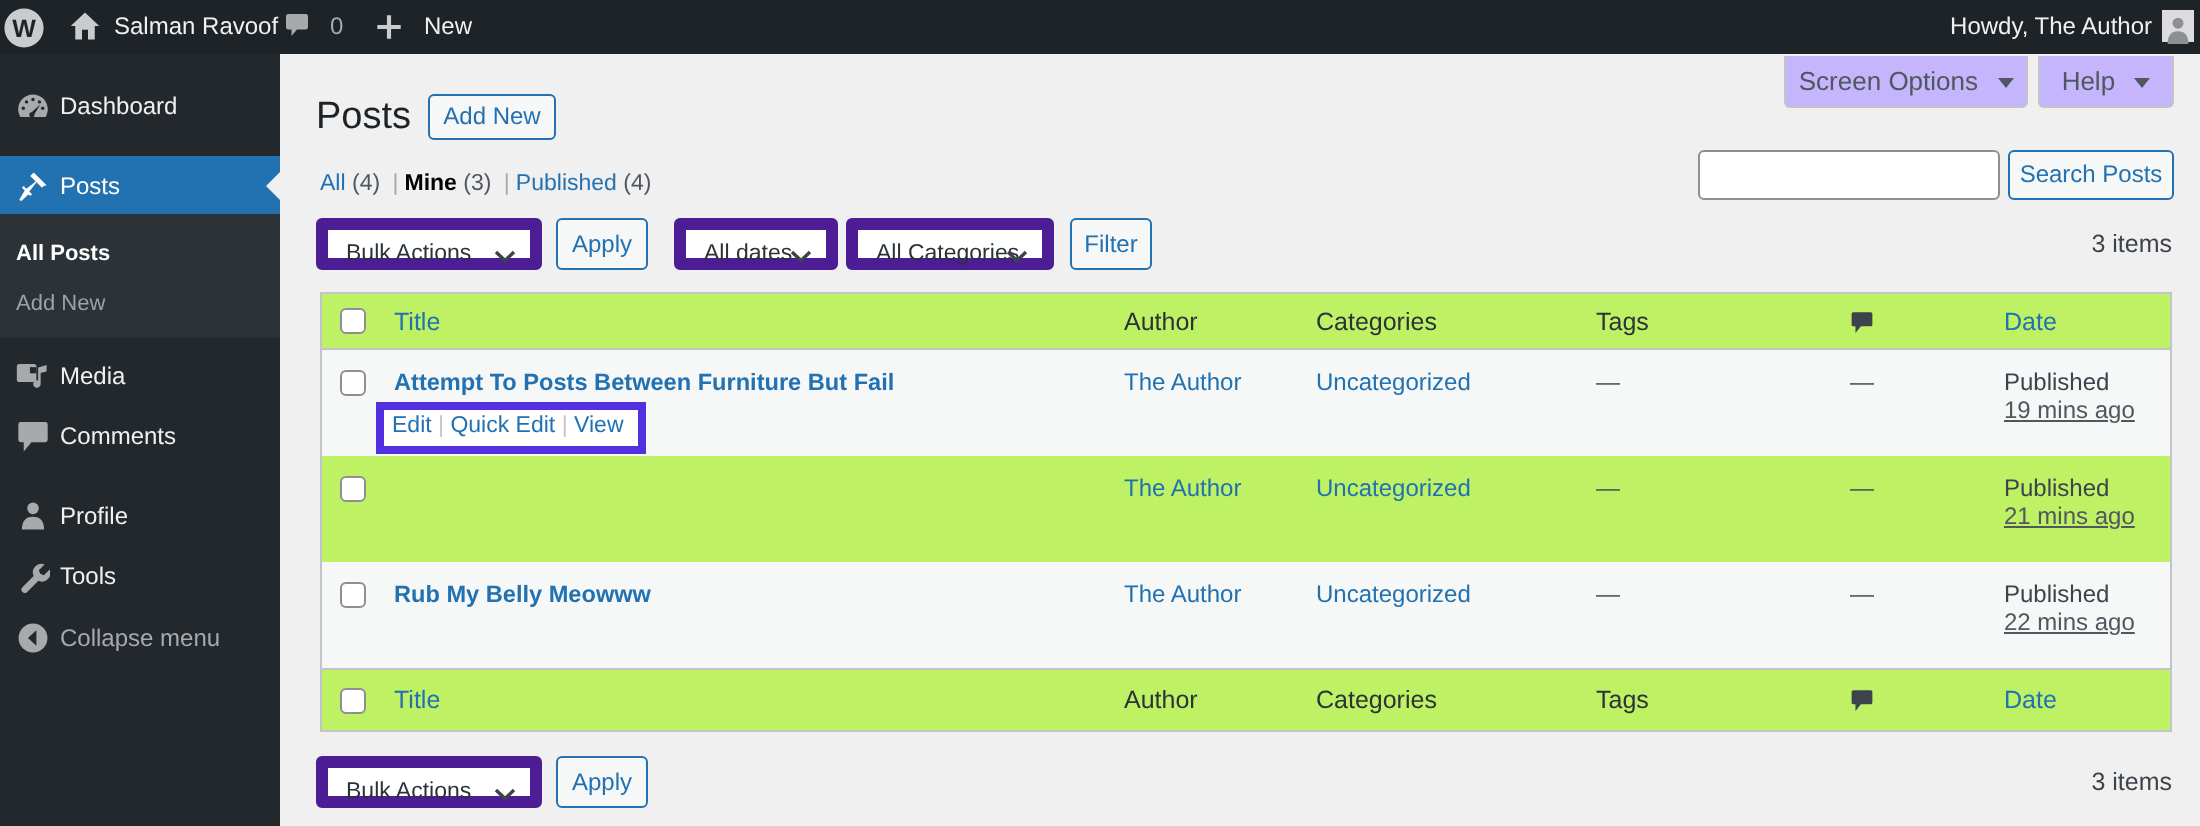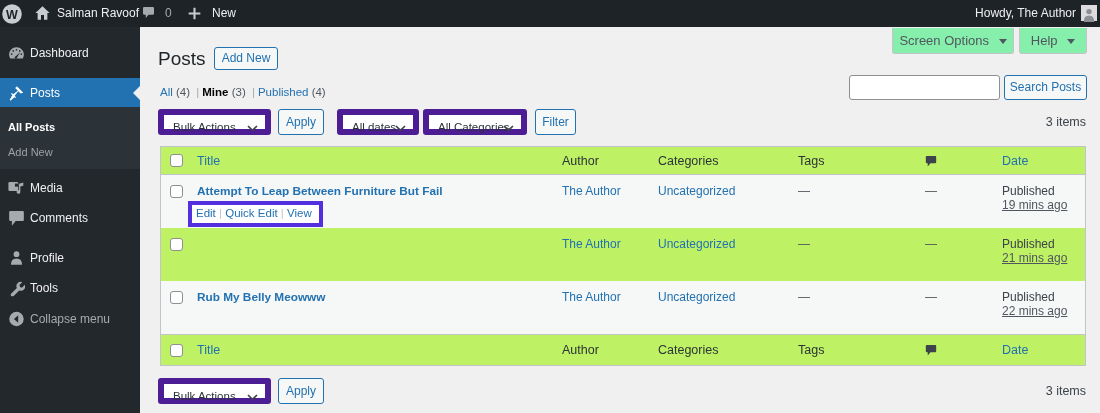--- a/index.html
+++ b/index.html
@@ -6,21 +6,21 @@
 html,body { width:1100px; height:413px; overflow:hidden; }
 body { font-family:"Liberation Sans", sans-serif; font-size:13px; background:#f0f0f1; position:relative; }
 #adminbar { position:absolute; left:0; top:0; width:1100px; height:27px; background:#1d2327; color:#f0f0f1; z-index:50; }
 #adminbar .item { position:absolute; top:0; height:27px; line-height:27px; font-size:12px; color:#f0f0f1; }
 #sidebar { position:absolute; left:0; top:27px; width:140px; height:386px; background:#23282d; z-index:10; }
 .menu-item { position:absolute; left:0; width:140px; height:30px; color:#f0f0f1; font-size:12px; }
 .menu-item .mi-icon { position:absolute; left:8px; top:50%; transform:translateY(-50%); width:17px; height:17px; }
 .menu-item .mi-label { position:absolute; left:30px; top:50%; transform:translateY(-50%); }
 #submenu { position:absolute; left:0; top:80px; width:140px; height:62px; background:#2c3338; }
 #submenu a { position:absolute; left:8px; font-size:11px; }
-.tab { position:absolute; top:28px; height:26px; background:#86efac; border:1px solid #c3c4c7; border-top:none; border-radius:0 0 3px 3px; color:#50575e; line-height:25px; text-align:center; z-index:5; font-size:13px; }
+.tab { position:absolute; top:28px; height:26px; background:#c4b5fd; border:1px solid #c3c4c7; border-top:none; border-radius:0 0 3px 3px; color:#50575e; line-height:25px; text-align:center; z-index:5; font-size:13px; }
 h1.title { position:absolute; left:158px; top:49px; font-size:19px; font-weight:400; color:#1d2327; line-height:19px; }
 .page-title-action { position:absolute; left:214px; top:47px; width:64px; height:23px; background:#f6f7f7; border:1px solid #2271b1; border-radius:3px; color:#2271b1; font-size:12px; line-height:21px; text-align:center; }
 .subsubsub { position:absolute; left:160px; top:86px; font-size:11.5px; color:#50575e; }
 .subsubsub a { color:#2271b1; text-decoration:none; }
 .subsubsub .current { color:#000; font-weight:bold; }
 .search-input { position:absolute; left:849px; top:75px; width:151px; height:25px; background:#fff; border:1px solid #8c8f94; border-radius:3px; }
 .btn { background:#f6f7f7; border:1px solid #2271b1; border-radius:3px; color:#2271b1; font-size:12px; text-align:center; position:absolute; }
 .search-btn { left:1004px; top:75px; width:83px; height:25px; line-height:23px; }
 .select { position:absolute; background:#fff; border:6px solid #4c1d95; border-radius:3px; color:#2c3338; font-size:11.5px; height:26px; line-height:24px; padding-left:9px; }
 .select .chev { position:absolute; right:7px; top:10px; line-height:0; }
@@ -176,21 +176,21 @@
     <span class="cell col-cat hdark">Categories</span>
     <span class="cell col-tags hdark">Tags</span>
     <svg class="cell col-comm bubble-dark" viewBox="0 0 20 22" style="position:absolute;">
         <path d="M2 2 h16 q1.5 0 1.5 1.5 v10 q0 1.5 -1.5 1.5 h-9 l-5 6 v-6 h-2 q-1.5 0 -1.5 -1.5 v-10 q0 -1.5 1.5 -1.5 z" fill="#3c434a"></path>
       </svg>
     <a class="cell col-date link" style="position:absolute;">Date</a>
   </div>
 
   <div class="trow post-row striped" style="top:28px; height:53px;">
     <div class="cb" style="top:10px;"></div>
-    <a class="col-title row-title" style="top:9px;">Attempt To Leap Between Furniture But Fail</a>
+    <a class="col-title row-title" style="top:9px;">Attempt To Posts Between Furniture But Fail</a>
     <a class="col-author link" style="top:9px;">The Author</a>
     <a class="col-cat link" style="top:9px;">Uncategorized</a>
     <span class="col-tags dash" style="top:9px;">—</span>
     <span class="col-comm dash" style="top:9px;">—</span>
     <div class="col-date" style="top:9px;"><span class="pub">Published</span><br><span class="ago">19 mins ago</span></div>
   </div>
 
   <div class="trow post-row" style="top:81px; height:53px;">
     <div class="cb" style="top:10px;"></div>
     <a class="col-author link" style="top:9px;">The Author</a>

